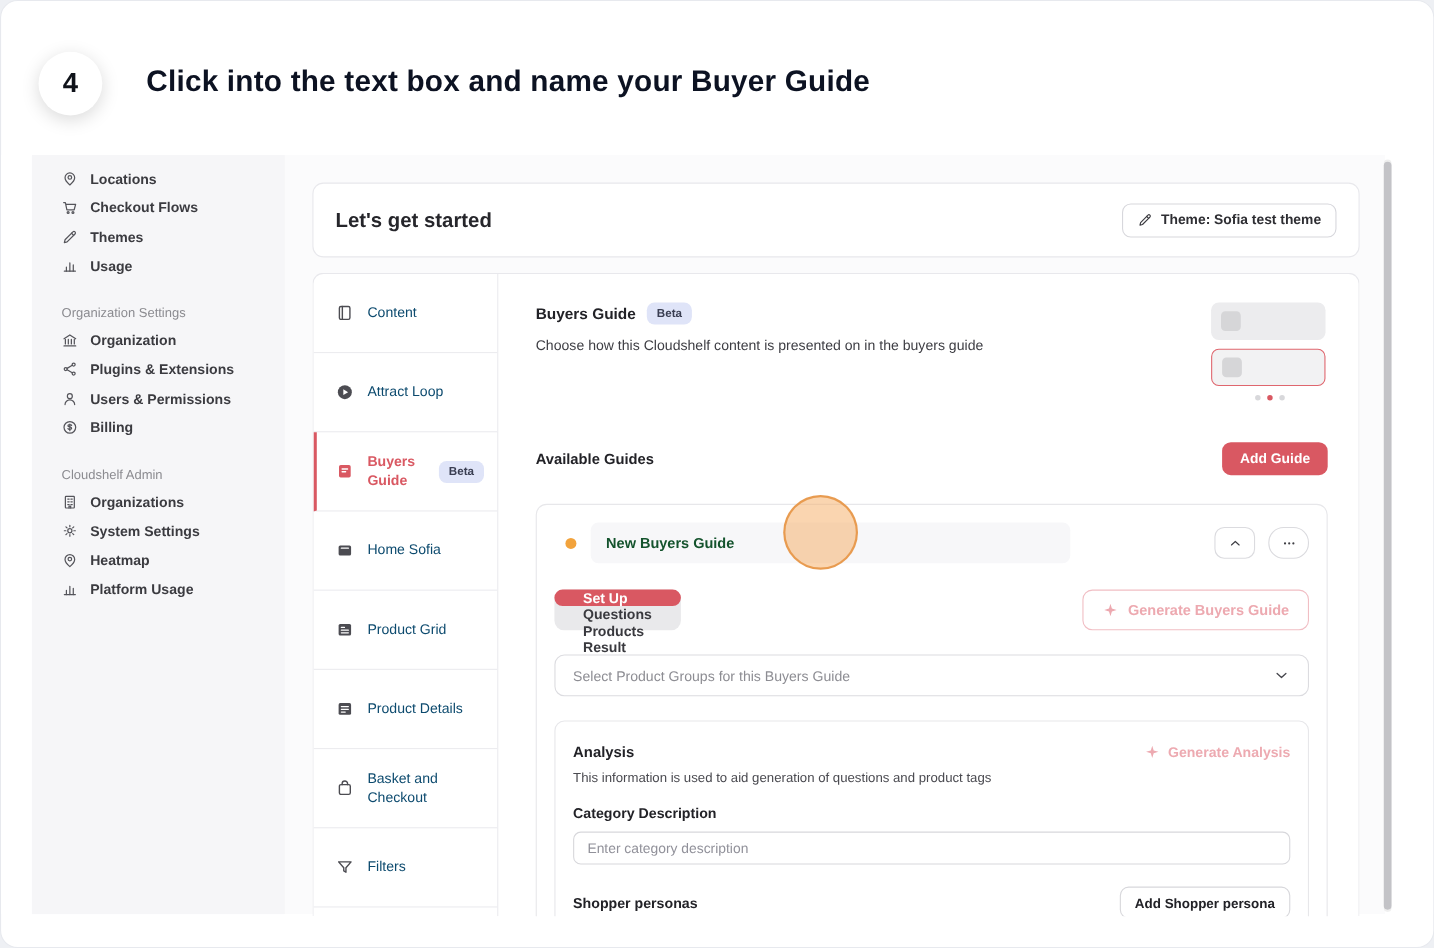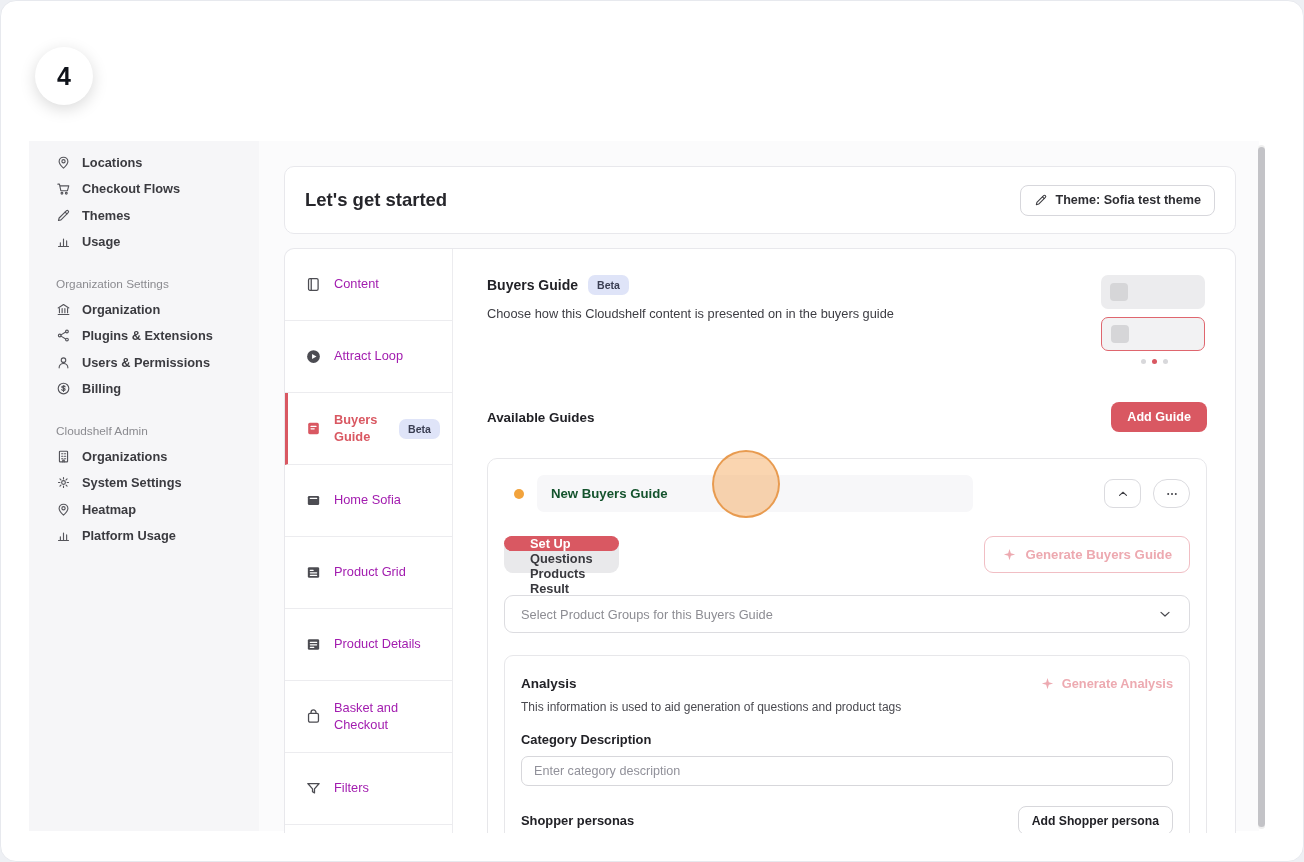--- a/index.html
+++ b/index.html
@@ -41,21 +41,21 @@
   .theme-btn{margin-left:auto;display:flex;align-items:center;gap:7px;height:31px;padding:0 13px;
     background:#fff;border:1px solid #d7d7dc;border-radius:8px;font-size:12.6px;font-weight:700;color:#2e2e33;cursor:pointer;
     font-family:inherit;}
   .t-icon{width:14px;height:14px;color:#3c3c41;}
   
   .content-card{position:absolute;left:25px;top:107px;right:23px;bottom:-2px;background:#fff;
     border:1px solid #e8e8ec;border-bottom:none;border-radius:10px 10px 0 0;display:flex;overflow:hidden;}
   
   .inner-nav{width:168px;flex:none;border-right:1px solid #ececef;}
   .nav-row{min-height:72px;display:flex;align-items:center;gap:12px;padding:0 12px 0 20px;
-    border-bottom:1px solid #ececef;font-size:12.8px;font-weight:500;color:#a21caf;cursor:pointer;}
+    border-bottom:1px solid #ececef;font-size:12.8px;font-weight:500;color:#0c4a6e;cursor:pointer;}
   .nav-row .n-icon{width:17px;height:17px;color:#4c4c52;}
   .nav-row.active{color:#d95862;border-left:3px solid #d95862;padding-left:17px;font-weight:600;}
   .nav-row.active .n-icon{color:#d95862;}
   .n-lbl{flex:1;min-width:0;line-height:1.3;}
   .badge{background:#dfe4f8;color:#3a3e52;font-size:10.6px;font-weight:600;
     padding:4px 9px;border-radius:7px;white-space:nowrap;}
   
   .panel{flex:1;min-width:0;padding:26px 28px 0 34px;position:relative;}
   .panel-head{display:flex;align-items:flex-start;}
   .p-title-row{display:flex;align-items:center;gap:10px;}
@@ -118,20 +118,21 @@
   
   .click-indicator{position:absolute;left:711px;top:449px;width:68px;height:68px;border-radius:50%;
     background:rgba(245,178,112,.55);border:2px solid rgba(231,150,70,.9);z-index:9;pointer-events:none;}
 </style>
 </head>
 <body>
 
 <div class="canvas">
 
   <div class="step-circle">4</div>
+  <h1 class="step-title">Click into the text box and name your Buyer Guide</h1>
 
   <div class="app">
 
     <aside class="sidebar">
       <div class="side-item">
         <span class="icon s-icon">
             <svg viewBox="0 0 24 24" width="100%" height="100%" fill="none" stroke="currentColor" stroke-width="1.8" stroke-linecap="round" stroke-linejoin="round">
               <path d="M12 21c-4.5-3.8-7-7.2-7-10.5a7 7 0 0 1 14 0C19 13.8 16.5 17.2 12 21z"></path>
               <circle cx="12" cy="10" r="2.6"></circle>
             </svg>

